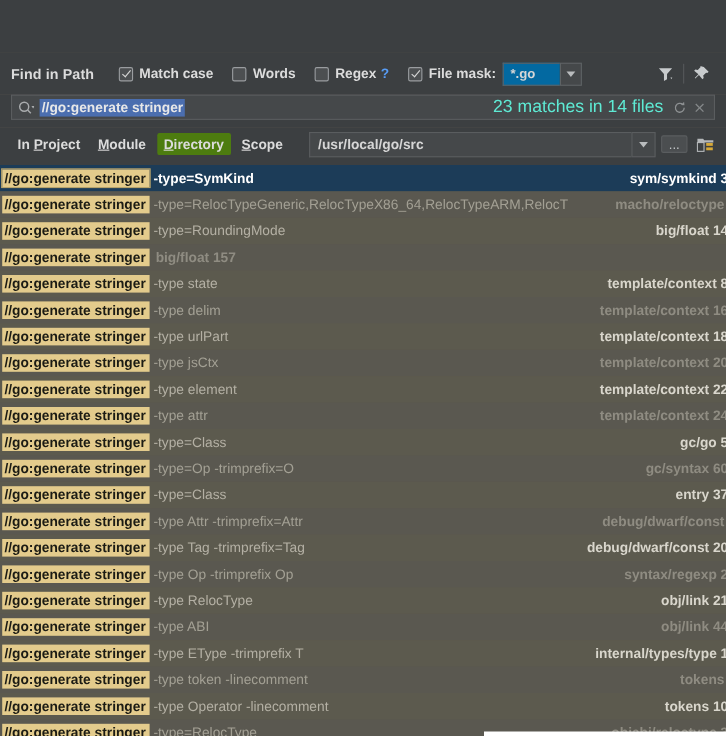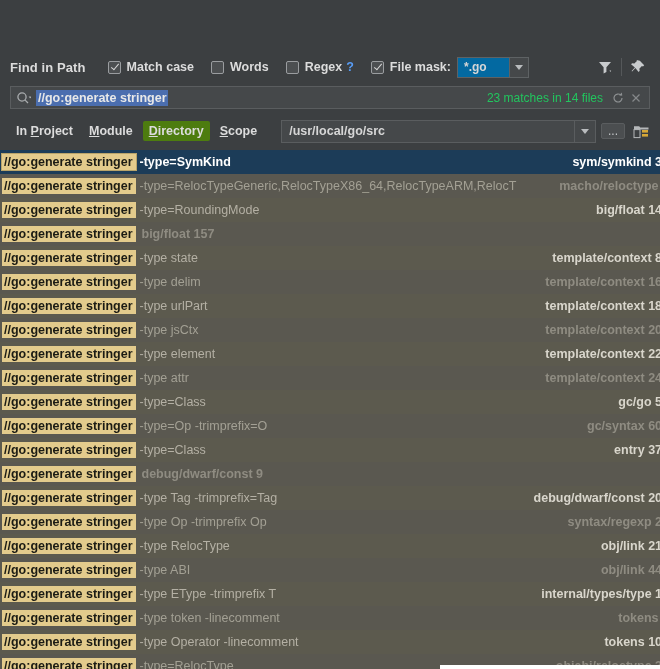--- a/index.html
+++ b/index.html
@@ -158,22 +158,22 @@
   .search-text {
     font-size: 12.5px;
     font-weight: bold;
     color: #e8e8e8;
     background: #4b6eaf;
     padding: 1px 1px 1px 2px;
     white-space: nowrap;
   }
   .match-count {
     margin-left: auto;
-    font-size: 12px;
-    color: #22c55e;
+    font-size: 16px;
+    color: #5eead4;
     white-space: nowrap;
     padding-right: 6px;
   }
   .rerun-icon, .close-icon {
     flex: 0 0 auto;
     width: 18px;
     display: flex;
     align-items: center;
     justify-content: center;
   }
@@ -507,20 +507,21 @@
         <span class="rest">-type=Op -trimprefix=O</span>
         <span class="loc">gc/syntax 606</span>
       </div>
       <div class="row odd">
         <span class="match">//go:generate stringer</span>
         <span class="rest">-type=Class</span>
         <span class="loc">entry 372</span>
       </div>
       <div class="row even">
         <span class="match">//go:generate stringer</span>
+        <span class="rest">-type Attr -trimprefix=Attr</span>
         <span class="loc">debug/dwarf/const 9</span>
       </div>
       <div class="row odd">
         <span class="match">//go:generate stringer</span>
         <span class="rest">-type Tag -trimprefix=Tag</span>
         <span class="loc">debug/dwarf/const 204</span>
       </div>
       <div class="row even">
         <span class="match">//go:generate stringer</span>
         <span class="rest">-type Op -trimprefix Op</span>

